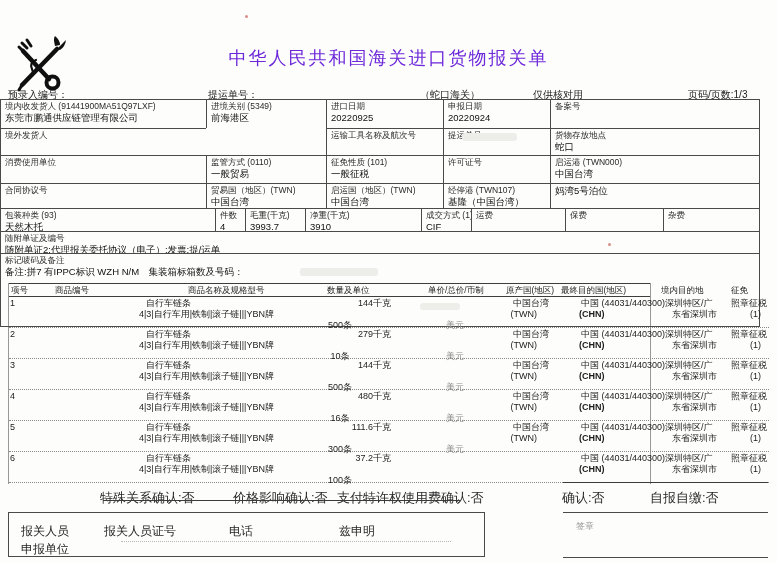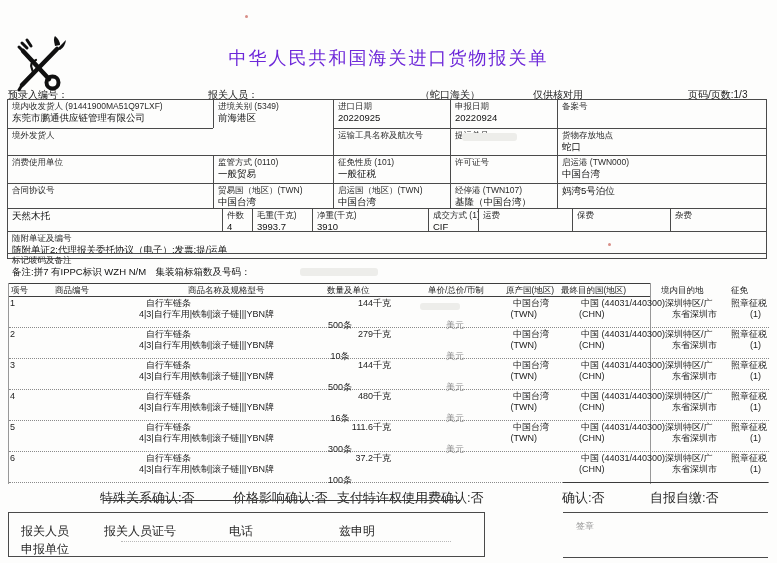--- a/index.html
+++ b/index.html
@@ -8,21 +8,21 @@
     font-family:"Liberation Sans","DejaVu Sans",sans-serif;color:#1c1c1c;
     overflow:hidden;
   }
   
   .doc-title{
     position:absolute;top:46px;left:0;width:100%;text-align:center;
     font-size:18px;font-weight:normal;letter-spacing:2px;color:#6d28d9;
   }
   .meta{position:absolute;top:88px;font-size:10px;color:#222;white-space:nowrap;}
   
-  .hgrid{position:absolute;left:7px;top:99px;width:760px;height:160px;
+  .hgrid{position:absolute;left:0;top:99px;width:760px;height:228px;
     border:1px solid #4a4a4a;box-sizing:border-box;}
   .cell{position:absolute;box-sizing:border-box;border-left:1px solid #4a4a4a;
     border-top:1px solid #4a4a4a;padding:1px 0 0 4px;overflow:hidden;}
   .cell.nl{border-left:none;}
   .cell.nt{border-top:none;}
   .lbl{font-size:8.5px;line-height:11px;color:#2a2a2a;white-space:nowrap;}
   .val{font-size:9.5px;line-height:11px;color:#101010;white-space:nowrap;}
   
   .items{position:absolute;left:8px;top:283px;width:643px;height:201px;
     border-left:1px solid rgba(70,70,70,.55);border-right:1px solid rgba(70,70,70,.55);
@@ -37,21 +37,21 @@
   .i-no{left:1px;top:1px;}
   .i-name{left:137px;top:1px;}
   .i-spec{left:130px;top:12px;}
   .i-qty{left:280px;width:102px;top:1px;text-align:right;}
   .i-count{left:280px;width:102px;top:23px;text-align:center;}
   .i-curr{left:437px;top:23px;}
   .i-or1{left:440px;width:100px;top:1px;text-align:right;}
   .i-or2{left:440px;width:88px;top:12px;text-align:right;}
   .i-de1{left:572px;top:1px;}
   .i-tx1{right:2px;top:1px;}
-  .i-de2{left:570px;top:12px;}
+  .i-de2{left:570px;top:12px;font-weight:bold;}
   .i-do2{left:663px;top:12px;}
   .i-tx2{right:8px;top:12px;}
   .faint{color:#8d8d8d;}
   
   .confirm{position:absolute;top:489px;font-size:13px;color:#2a2a2a;white-space:nowrap;}
   .hline{position:absolute;height:0;border-top:1.4px solid #3b3b3b;}
   .fbox-left{position:absolute;left:8px;top:512px;width:477px;height:45px;
     border:1px solid #4a4a4a;box-sizing:border-box;font-size:12px;color:#262626;}
   .fbox-left span{position:absolute;white-space:nowrap;}
   .fbox-right{position:absolute;left:563px;top:482px;width:205px;height:76px;
@@ -77,21 +77,21 @@
       <line x1="8" y1="49" x2="43" y2="13" stroke-width="4.5"></line>
       <path d="M14 42 q7 -3 4 -9 q-3 -6 4 -9" stroke-width="2.2"></path>
       <path d="M8 49 l-3 5" stroke-width="3"></path>
     </g>
     <path d="M43 13 q7 -7 9 -9 q-1 7 -6 10 z" fill="#101010"></path>
     <path d="M41 10 q-2 -8 0 -10 q5 4 5 9 z" fill="#101010"></path>
   </svg>
 
   <div class="doc-title">中华人民共和国海关进口货物报关单</div>
   <span class="meta" style="left:8px">预录入编号：</span>
-  <span class="meta" style="left:208px">报关人员：</span>
+  <span class="meta" style="left:208px">提运单号：</span>
   <span class="meta" style="left:420px">（蛇口海关）</span>
   <span class="meta" style="left:533px">仅供核对用</span>
   <span class="meta" style="left:688px">页码/页数:1/3</span>
 
   <div class="hgrid">
 
     <div class="cell nl nt" style="left:0;top:0;width:205px;height:28px">
       <div class="lbl">境内收发货人 (91441900MA51Q97LXF)</div>
       <div class="val">东莞市鹏通供应链管理有限公司</div>
     </div>
@@ -164,20 +164,21 @@
     </div>
     <div class="cell" style="left:442px;top:83px;width:107px;height:25px">
       <div class="lbl">经停港 (TWN107)</div>
       <div class="val">基隆（中国台湾）</div>
     </div>
     <div class="cell" style="left:549px;top:83px;width:210px;height:25px">
       <div class="val">妈湾5号泊位</div>
     </div>
 
     <div class="cell nl" style="left:0;top:108px;width:214px;height:23px">
+      <div class="lbl">包装种类 (93)</div>
       <div class="val">天然木托</div>
     </div>
     <div class="cell" style="left:214px;top:108px;width:30px;height:23px">
       <div class="lbl">件数</div>
       <div class="val">4</div>
     </div>
     <div class="cell" style="left:244px;top:108px;width:60px;height:23px">
       <div class="lbl">毛重(千克)</div>
       <div class="val">3993.7</div>
     </div>

